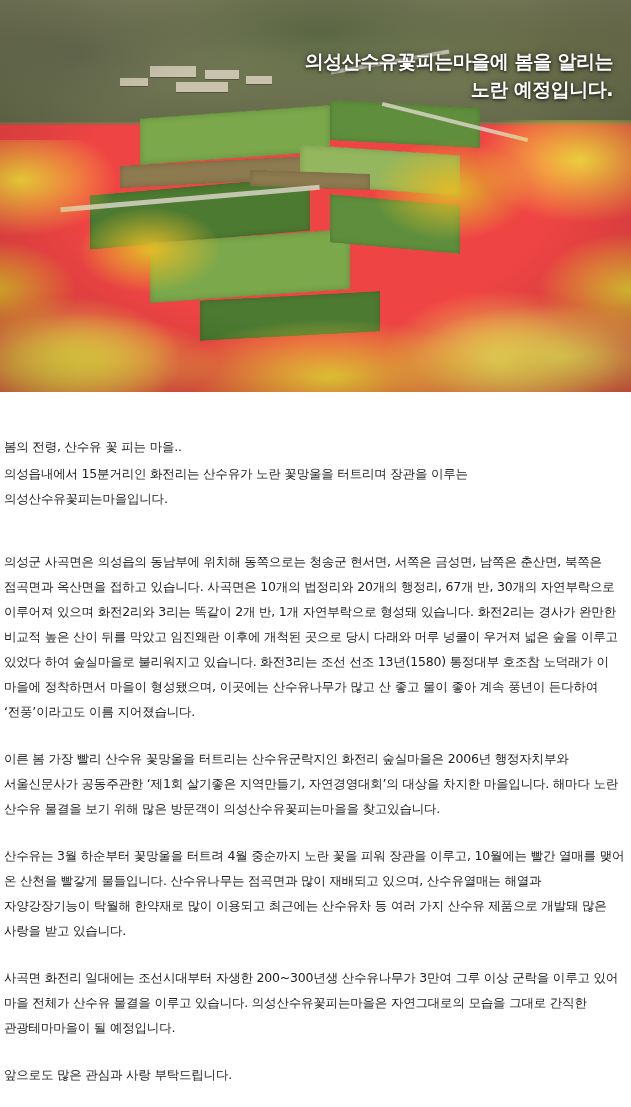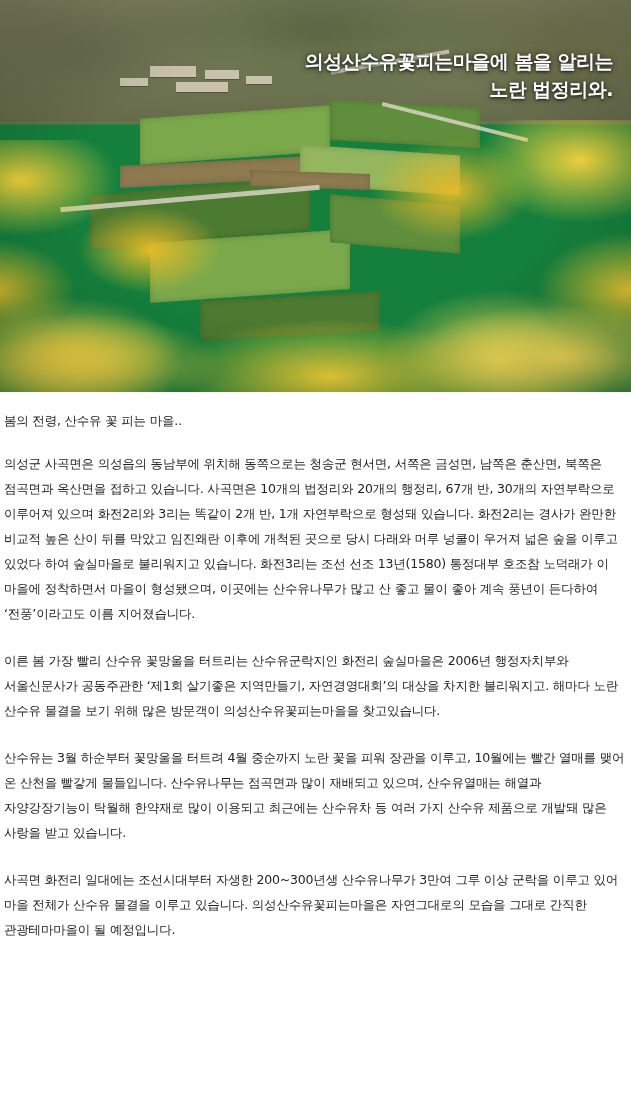--- a/index.html
+++ b/index.html
@@ -19,21 +19,21 @@
     background: #ffffff;
     overflow: hidden;
   }
 
   
   .hero {
     position: relative;
     width: 631px;
     height: 392px;
     overflow: hidden;
-    background: #15803d;
+    background: #ef4444;
   }
   .hero-photo {
     position: absolute;
     inset: 0;
   }
   
   .layer-sky {
     position: absolute;
     left: 0; top: 0; width: 631px; height: 120px;
     background:
@@ -119,21 +119,21 @@
     font-size: 19px;
     line-height: 1.45;
     font-weight: bold;
     letter-spacing: -0.5px;
     text-shadow: 0 1px 3px rgba(0,0,0,.75), 0 0 6px rgba(0,0,0,.5);
   }
   .hero-caption span { display: block; }
 
   
   .content {
-    padding: 16px 4px 18px 4px;
+    padding: 42px 4px 18px 4px;
   }
   .para {
     font-size: 12.5px;
     line-height: 25px;
     letter-spacing: -0.2px;
     color: #222222;
     margin: 0 0 22px 0;
     word-break: keep-all;
   }
   .para.tight { }
@@ -173,33 +173,35 @@
       <div class="road" style="left:330px; top:60px; width:120px; height:4px; transform:rotate(-10deg);"></div>
 
       <div class="layer-yellow-left"></div>
       <div class="layer-yellow-right"></div>
       <div class="layer-yellow-bottom"></div>
       <div class="hero-vignette"></div>
     </div>
 
     <div class="hero-caption">
       <span>의성산수유꽃피는마을에 봄을 알리는</span>
-      <span>노란 법정리와.</span>
+      <span>노란 예정입니다.</span>
     </div>
   </div>
 
   <div class="content">
 
     <p class="para lead-first">봄의 전령, 산수유 꽃 피는 마을..</p>
+    <p class="para">의성읍내에서 15분거리인 화전리는 산수유가 노란 꽃망울을 터트리며 장관을 이루는 의성산수유꽃피는마을입니다.</p>
 
     <div class="spacer-lg"></div>
 
     <p class="para">의성군 사곡면은 의성읍의 동남부에 위치해 동쪽으로는 청송군 현서면, 서쪽은 금성면, 남쪽은 춘산면, 북쪽은 점곡면과 옥산면을 접하고 있습니다.  사곡면은 10개의 법정리와 20개의 행정리, 67개 반, 30개의 자연부락으로 이루어져 있으며 화전2리와 3리는 똑같이 2개 반, 1개 자연부락으로 형성돼 있습니다. 화전2리는 경사가 완만한 비교적 높은 산이 뒤를 막았고 임진왜란 이후에 개척된 곳으로 당시 다래와 머루 넝쿨이 우거져 넓은 숲을 이루고 있었다 하여 숲실마을로 불리워지고 있습니다. 화전3리는 조선 선조 13년(1580) 통정대부 호조참 노덕래가 이 마을에 정착하면서 마을이 형성됐으며, 이곳에는 산수유나무가 많고 산 좋고 물이 좋아 계속 풍년이 든다하여 ‘전풍’이라고도 이름 지어졌습니다.</p>
 
-    <p class="para">이른 봄 가장 빨리 산수유 꽃망울을 터트리는 산수유군락지인 화전리 숲실마을은 2006년 행정자치부와 서울신문사가 공동주관한 ‘제1회 살기좋은 지역만들기, 자연경영대회’의 대상을 차지한 불리워지고. 해마다 노란 산수유 물결을 보기 위해 많은 방문객이 의성산수유꽃피는마을을 찾고있습니다.</p>
+    <p class="para">이른 봄 가장 빨리 산수유 꽃망울을 터트리는 산수유군락지인 화전리 숲실마을은 2006년 행정자치부와 서울신문사가 공동주관한 ‘제1회 살기좋은 지역만들기, 자연경영대회’의 대상을 차지한 마을입니다. 해마다 노란 산수유 물결을 보기 위해 많은 방문객이 의성산수유꽃피는마을을 찾고있습니다.</p>
 
     <p class="para">산수유는 3월 하순부터 꽃망울을 터트려 4월 중순까지 노란 꽃을 피워 장관을 이루고, 10월에는 빨간 열매를 맺어 온 산천을 빨갛게 물들입니다. 산수유나무는 점곡면과 많이 재배되고 있으며, 산수유열매는 해열과 자양강장기능이 탁월해 한약재로 많이 이용되고 최근에는 산수유차 등 여러 가지 산수유 제품으로 개발돼 많은 사랑을 받고 있습니다.</p>
 
     <p class="para tight">사곡면 화전리 일대에는 조선시대부터 자생한 200~300년생 산수유나무가 3만여 그루 이상 군락을 이루고 있어 마을 전체가 산수유 물결을 이루고 있습니다. 의성산수유꽃피는마을은 자연그대로의 모습을 그대로 간직한 관광테마마을이 될 예정입니다.</p>
 
+    <p class="para last">앞으로도 많은 관심과 사랑 부탁드립니다.</p>
   </div>
 
 </div>
 
 </body></html>

